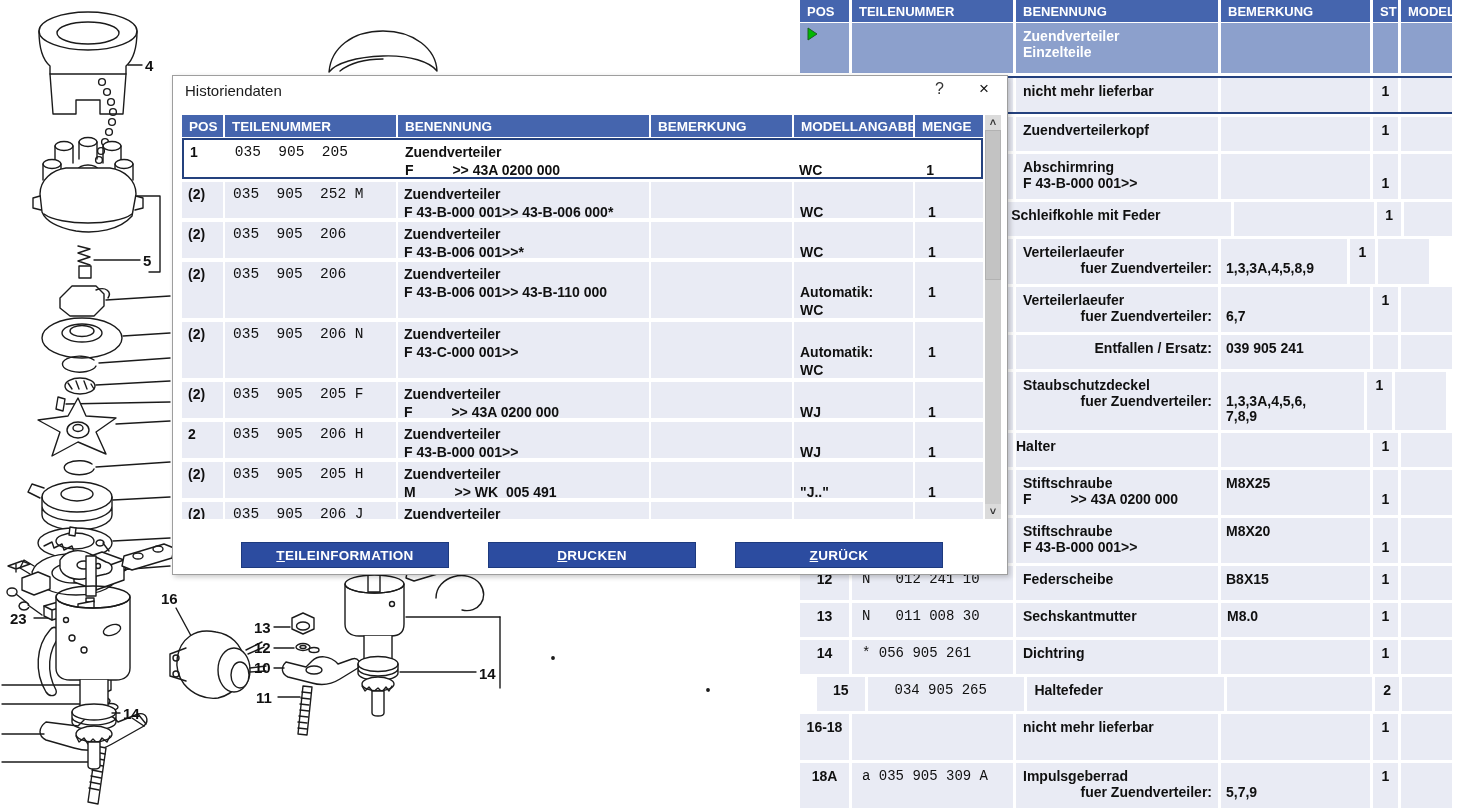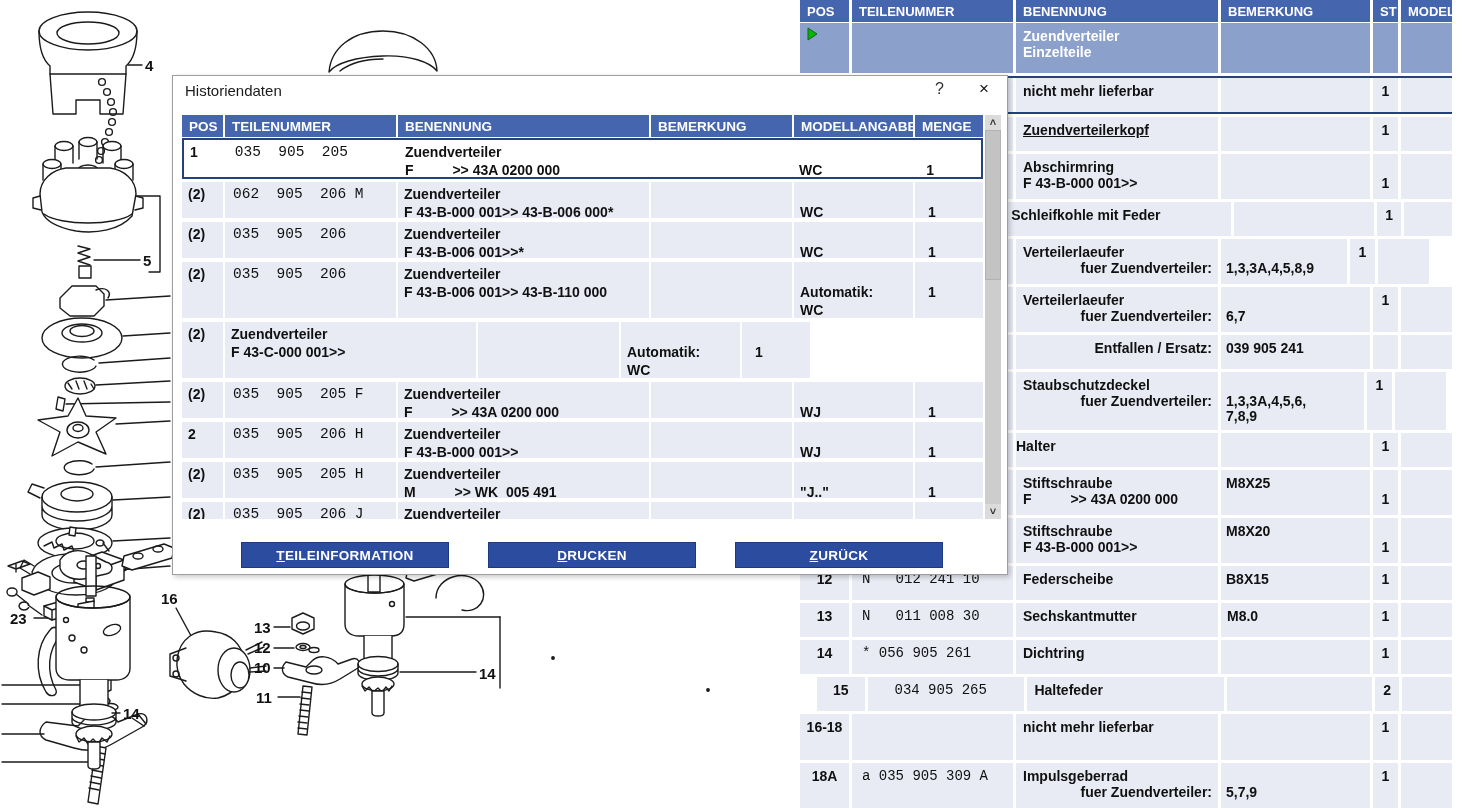--- a/index.html
+++ b/index.html
@@ -290,21 +290,21 @@
           <div class="ln pad" style="padding-left: 5px;"> </div>
         </div>
         <div class="mcell" style="width: 25px;">
           <div class="ln pad ctr">1</div>
         </div>
         <div class="mcell" style="width: 51px;"></div>
       </div>
       <div class="prow" style="height: 34px;">
         <div class="mcell" style="width: 49px;"></div>
         <div class="mcell" style="width: 161px;"></div>
-        <div class="mcell" style="width: 202px; text-decoration: underline;">
+        <div class="mcell" style="width: 202px;">
           <div class="ln pad" style="padding-left: 7px;">Zuendverteilerkopf</div>
         </div>
         <div class="mcell" style="width: 149px;">
           <div class="ln pad" style="padding-left: 5px;"> </div>
         </div>
         <div class="mcell" style="width: 25px;">
           <div class="ln pad ctr">1</div>
         </div>
         <div class="mcell" style="width: 51px;"></div>
       </div>
@@ -606,21 +606,21 @@
           <div class="dcell" style="width: 68px;">
             <div class="dln dpad" style="padding-left: 13px;"> </div>
             <div class="dln" style="padding-left: 13px;">1</div>
           </div>
         </div>
         <div class="drow" style="height: 36px;">
           <div class="dcell" style="width: 41px;">
             <div class="dln dpad" style="padding-left: 6px; font-weight: 700;">(2)</div>
           </div>
           <div class="dcell" style="width: 171px;">
-            <div class="dln dpad dmono" style="padding-left: 8px;">062  905  206 M</div>
+            <div class="dln dpad dmono" style="padding-left: 8px;">035  905  252 M</div>
           </div>
           <div class="dcell" style="width: 251px;">
             <div class="dln dpad" style="padding-left: 6px;">Zuendverteiler</div>
             <div class="dln" style="padding-left: 6px;">F 43-B-000 001&gt;&gt; 43-B-006 000*</div>
           </div>
           <div class="dcell" style="width: 141px;">
             <div class="dln dpad" style="padding-left: 6px;"> </div>
             <div class="dln" style="padding-left: 6px;"> </div>
           </div>
           <div class="dcell" style="width: 119px;">
@@ -680,20 +680,23 @@
           </div>
           <div class="dcell" style="width: 68px;">
             <div class="dln dpad" style="padding-left: 13px;"> </div>
             <div class="dln" style="padding-left: 13px;">1</div>
             <div class="dln" style="padding-left: 13px;"> </div>
           </div>
         </div>
         <div class="drow" style="height: 56px;">
           <div class="dcell" style="width: 41px;">
             <div class="dln dpad" style="padding-left: 6px; font-weight: 700;">(2)</div>
+          </div>
+          <div class="dcell" style="width: 171px;">
+            <div class="dln dpad dmono" style="padding-left: 8px;">035  905  206 N</div>
           </div>
           <div class="dcell" style="width: 251px;">
             <div class="dln dpad" style="padding-left: 6px;">Zuendverteiler</div>
             <div class="dln" style="padding-left: 6px;">F 43-C-000 001&gt;&gt;</div>
             <div class="dln" style="padding-left: 6px;"> </div>
           </div>
           <div class="dcell" style="width: 141px;">
             <div class="dln dpad" style="padding-left: 6px;"> </div>
             <div class="dln" style="padding-left: 6px;"> </div>
             <div class="dln" style="padding-left: 6px;"> </div>

